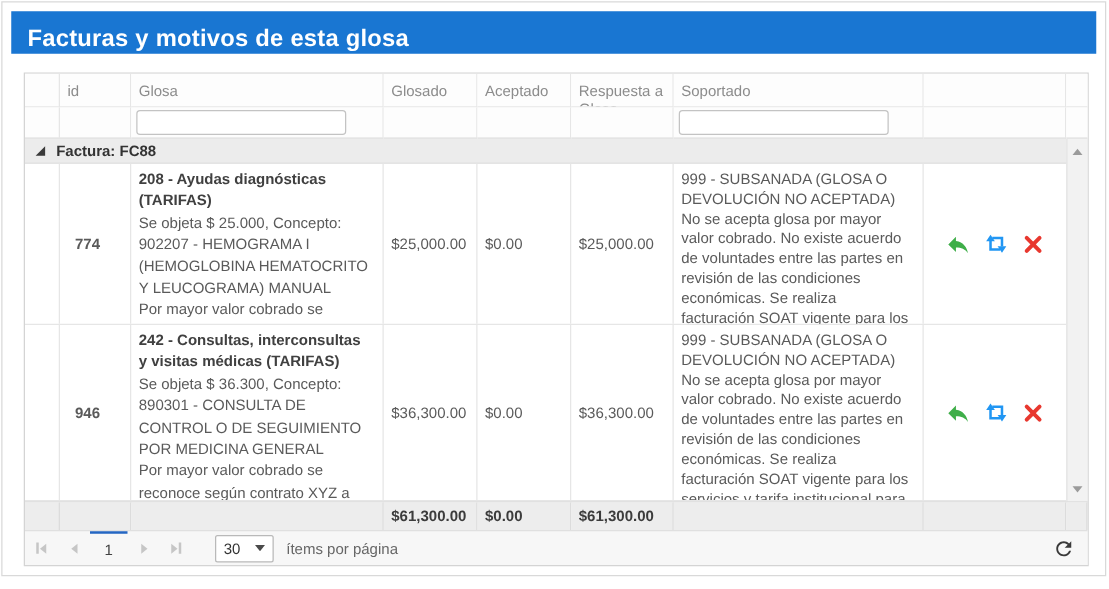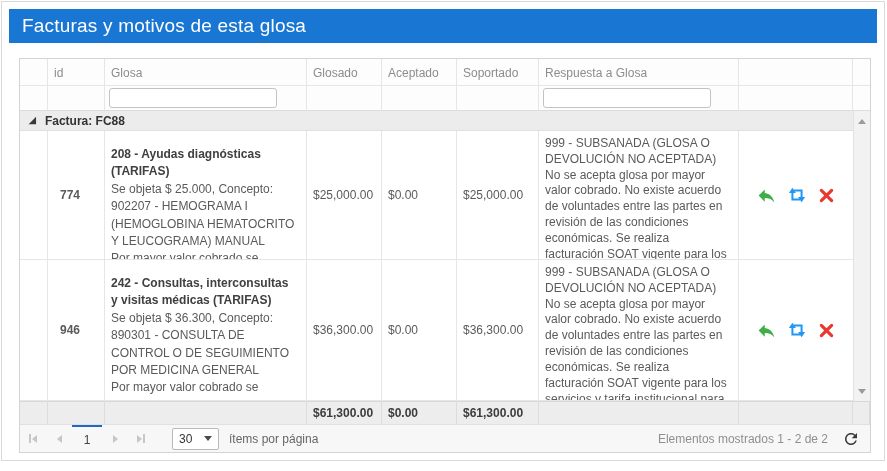--- a/index.html
+++ b/index.html
@@ -2,22 +2,22 @@
 <html><head>
 <meta charset="utf-8">
 <style>
   * { box-sizing: border-box; margin: 0; padding: 0; }
   html,body { width:887px; height:471px; background:#fff; font-family:"Liberation Sans", sans-serif; }
   .panel {
     width:884px; height:460px; margin:1px 0 0 1px; background:#fff;
     border:1px solid #d9d9d9; padding:7px;
   }
   .title-bar {
-    height:34px; background:#1976d2; color:#fff; display:flex; align-items:center;
-    padding-left:13px; font-size:19px; font-weight:400; letter-spacing:.2px;
+    height:34px; background:#1976d2; color:#fff; display:flex; align-items:flex-end;
+    padding-left:13px; font-size:19px; font-weight:700; letter-spacing:.2px;
   }
   .grid {
     width:852px; margin:15px 0 0 10px; border:1px solid #d4d4d4; background:#fff;
     font-size:12px; color:#5a5a5a;
   }
   .hrow { display:grid; grid-template-columns:28px 57px 202px 75px 75px 82px 200px 114px 17px; }
   .crow { display:grid; grid-template-columns:28px 57px 202px 75px 75px 82px 200px 114px; }
   .cell { border-right:1px solid #e6e6e6; padding:6px; overflow:hidden; }
   .cell:last-child { border-right:none; }
   .g-header .cell { height:27px; color:#8c8c8c; padding-top:7px; background:#fdfdfd; border-bottom:1px solid #e6e6e6; }
@@ -30,21 +30,21 @@
   .content-inner { width:833px; }
   .group-row {
     height:20px; background:#ececec; border-bottom:1px solid #e0e0e0; display:flex;
     align-items:center; font-weight:bold; color:#333; gap:9px; padding-left:9px; font-size:12px;
   }
   .collapse-glyph { font-size:9px; color:#3a3a3a; font-style:normal; line-height:1; }
   .data-row { border-bottom:1px solid #e6e6e6; }
   .data-row .cell { height:100%; }
   .cell.vmid { display:flex; align-items:center; }
   .id-cell { padding-left:12px;font-weight:bold; }
-  .glosa-cell { padding:15px 8px 0 6px; line-height:1.45; }
+  .glosa-cell { padding:4px 8px 0 6px; line-height:1.45; }
   .glosa-title { font-weight:bold; color:#404040; }
   .resp-cell { padding:5px 8px 0 6px; line-height:1.32; }
   .actions-cell { display:flex; align-items:center; justify-content:center; gap:9px; }
   .act { cursor:pointer; display:inline-flex; }
   .row774 { height:129px; }
   .row775 { height:141px; }
   
   .vscroll {
     position:absolute; top:0; right:0; width:17px; height:290px; background:#f2f2f2;
     border-left:1px solid #e2e2e2;
@@ -82,22 +82,22 @@
   </div>
 
   <div class="grid">
 
     <div class="hrow g-header">
       <div class="cell"></div>
       <div class="cell">id</div>
       <div class="cell">Glosa</div>
       <div class="cell">Glosado</div>
       <div class="cell">Aceptado</div>
+      <div class="cell">Respuesta a Glosa</div>
       <div class="cell">Soportado</div>
-      <div class="cell">Respuesta a Glosa</div>
       <div class="cell"></div>
       <div class="cell"></div>
     </div>
 
     <div class="hrow g-filter">
       <div class="cell"></div>
       <div class="cell"></div>
       <div class="cell">
         <input class="filter-input" type="text" value="" style="">
       </div>
@@ -238,21 +238,20 @@
           <i class="pg-bar"></i>
         </span>
 
       <span class="page-size">
         <span>30</span>
         <i class="dd-caret"></i>
       </span>
       <span class="pp-label">ítems por página</span>
 
       <span class="pg-spacer"></span>
-      <span class="pg-summary">Elementos mostrados 1 - 2 de 2</span>
       <span class="refresh-btn">
         <svg width="18" height="18" viewBox="0 0 24 24">
             <path fill="#3a3a3a" d="M17.65 6.35C16.2 4.9 14.21 4 12 4c-4.42 0-7.99 3.58-7.99 8s3.57 8 7.99 8c3.73 0 6.84-2.55 7.73-6h-2.08c-.82 2.33-3.04 4-5.65 4-3.31 0-6-2.69-6-6s2.69-6 6-6c1.66 0 3.14.69 4.22 1.78L13 11h7V4l-2.35 2.35z"></path>
           </svg>
       </span>
     </div>
 
   </div>
 </div>
 

